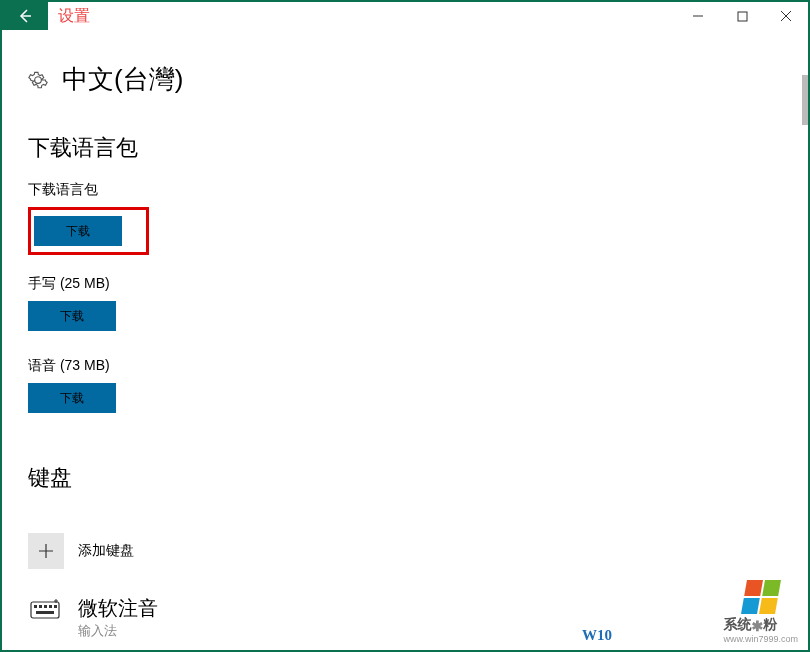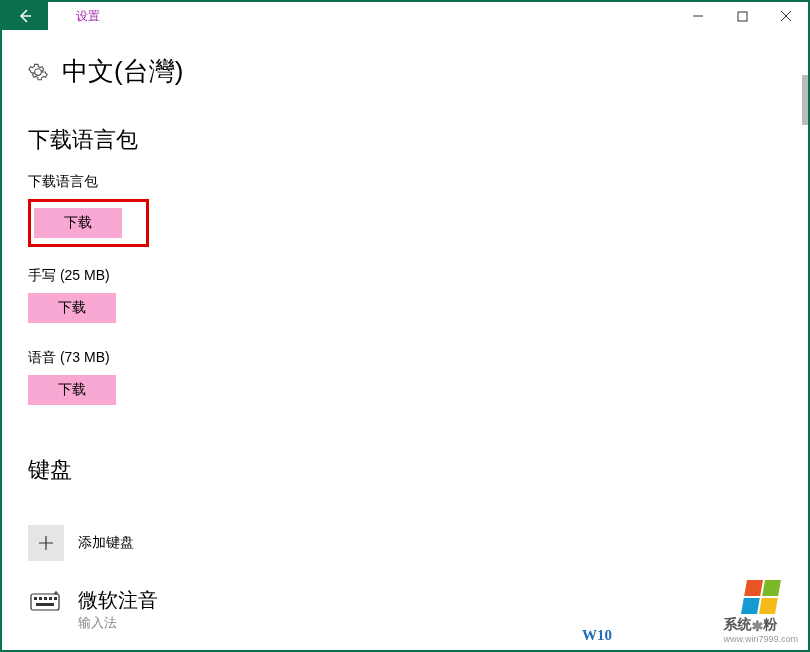--- a/index.html
+++ b/index.html
@@ -29,23 +29,23 @@
       display: flex;
       align-items: center;
       justify-content: center;
       cursor: pointer;
     }
     .back-arrow {
       width: 16px;
       height: 16px;
     }
     .title-text {
-      margin-left: 28px;
-      font-size: 12px;
-      color: #a21caf;
+      margin-left: 10px;
+      font-size: 16px;
+      color: #ef4444;
     }
     .window-controls {
       position: absolute;
       right: 0;
       top: 0;
       display: flex;
       height: 28px;
     }
     .window-control {
       width: 44px;
@@ -67,21 +67,21 @@
       position: absolute;
       right: 0;
       top: 45px;
       width: 6px;
       height: 50px;
       background: #bbb;
     }
     .page-header {
       display: flex;
       align-items: center;
-      margin-top: 4px;
+      margin-top: 12px;
       margin-bottom: 36px;
     }
     .gear-icon {
       width: 20px;
       height: 20px;
       margin-right: 14px;
     }
     .page-title {
       font-size: 26px;
       font-weight: normal;
@@ -98,23 +98,23 @@
       margin-bottom: 40px;
     }
     .option-label {
       font-size: 14px;
       color: #000;
       margin-bottom: 8px;
     }
     .download-button {
       width: 88px;
       height: 30px;
-      background: #f9a8d4;
+      background: #0369a1;
       border: none;
-      font-size: 14px;
+      font-size: 12px;
       color: #000;
       cursor: pointer;
       display: flex;
       align-items: center;
       justify-content: center;
       margin-bottom: 26px;
     }
     .highlight-download {
       border: 3px solid #dd0000;
       padding: 6px 24px 6px 3px;

